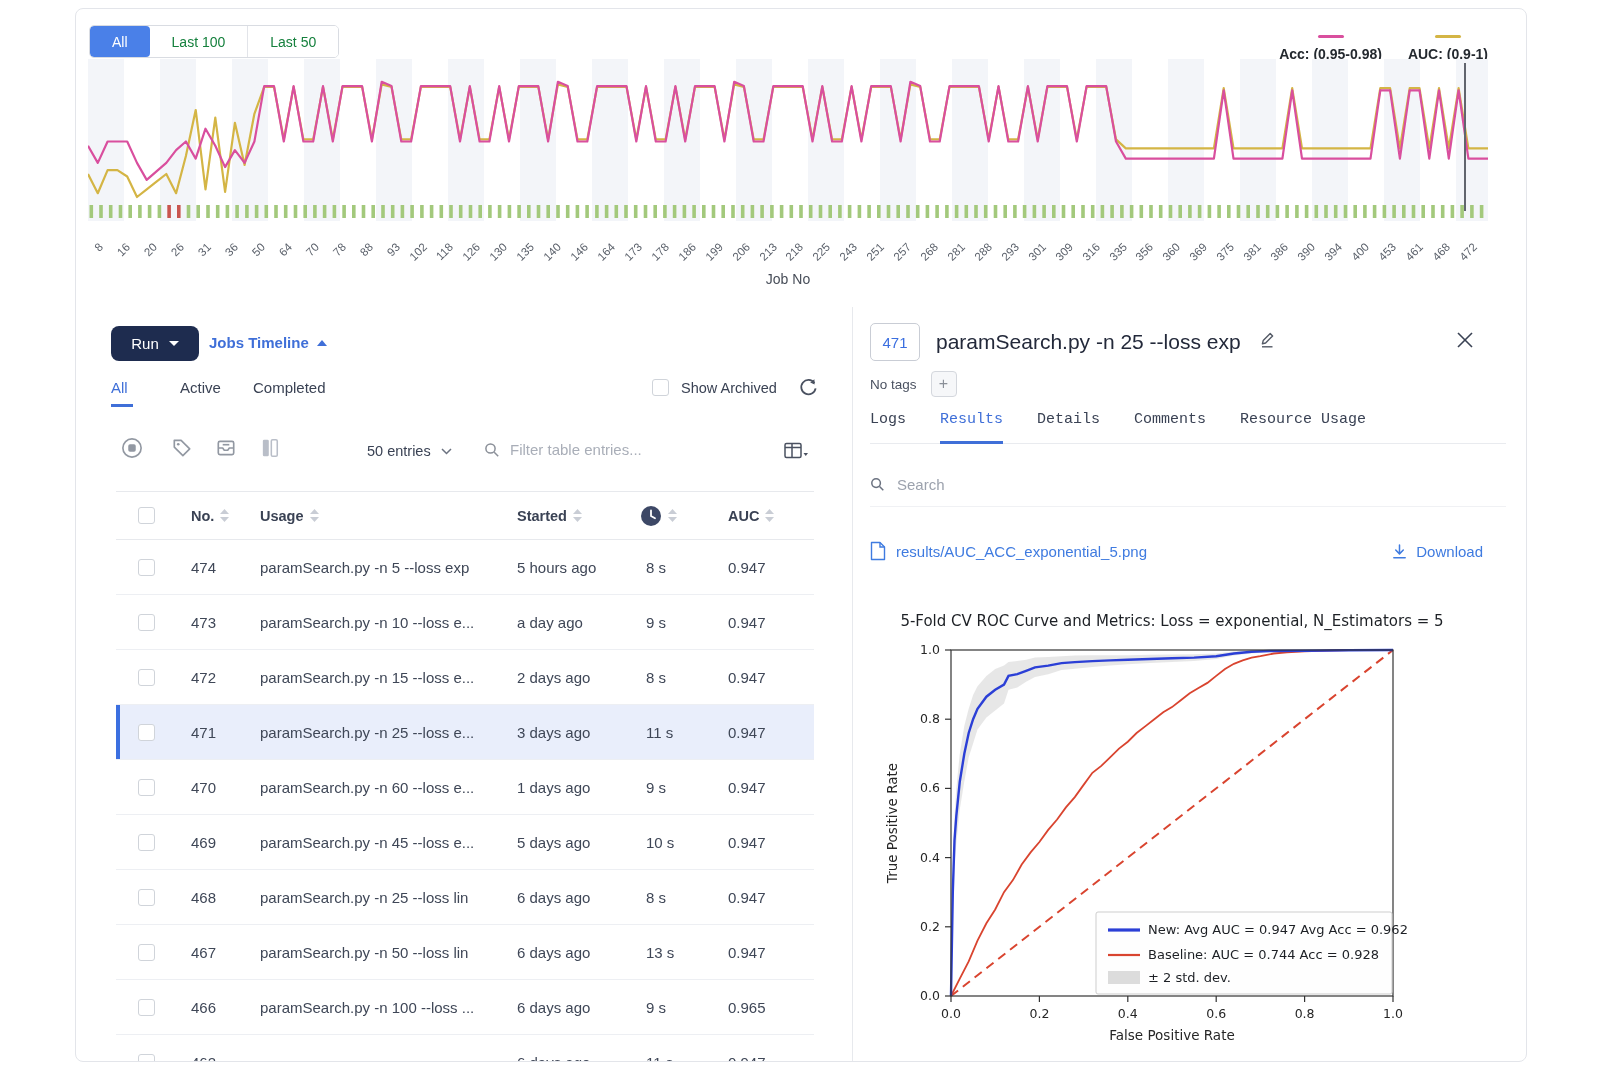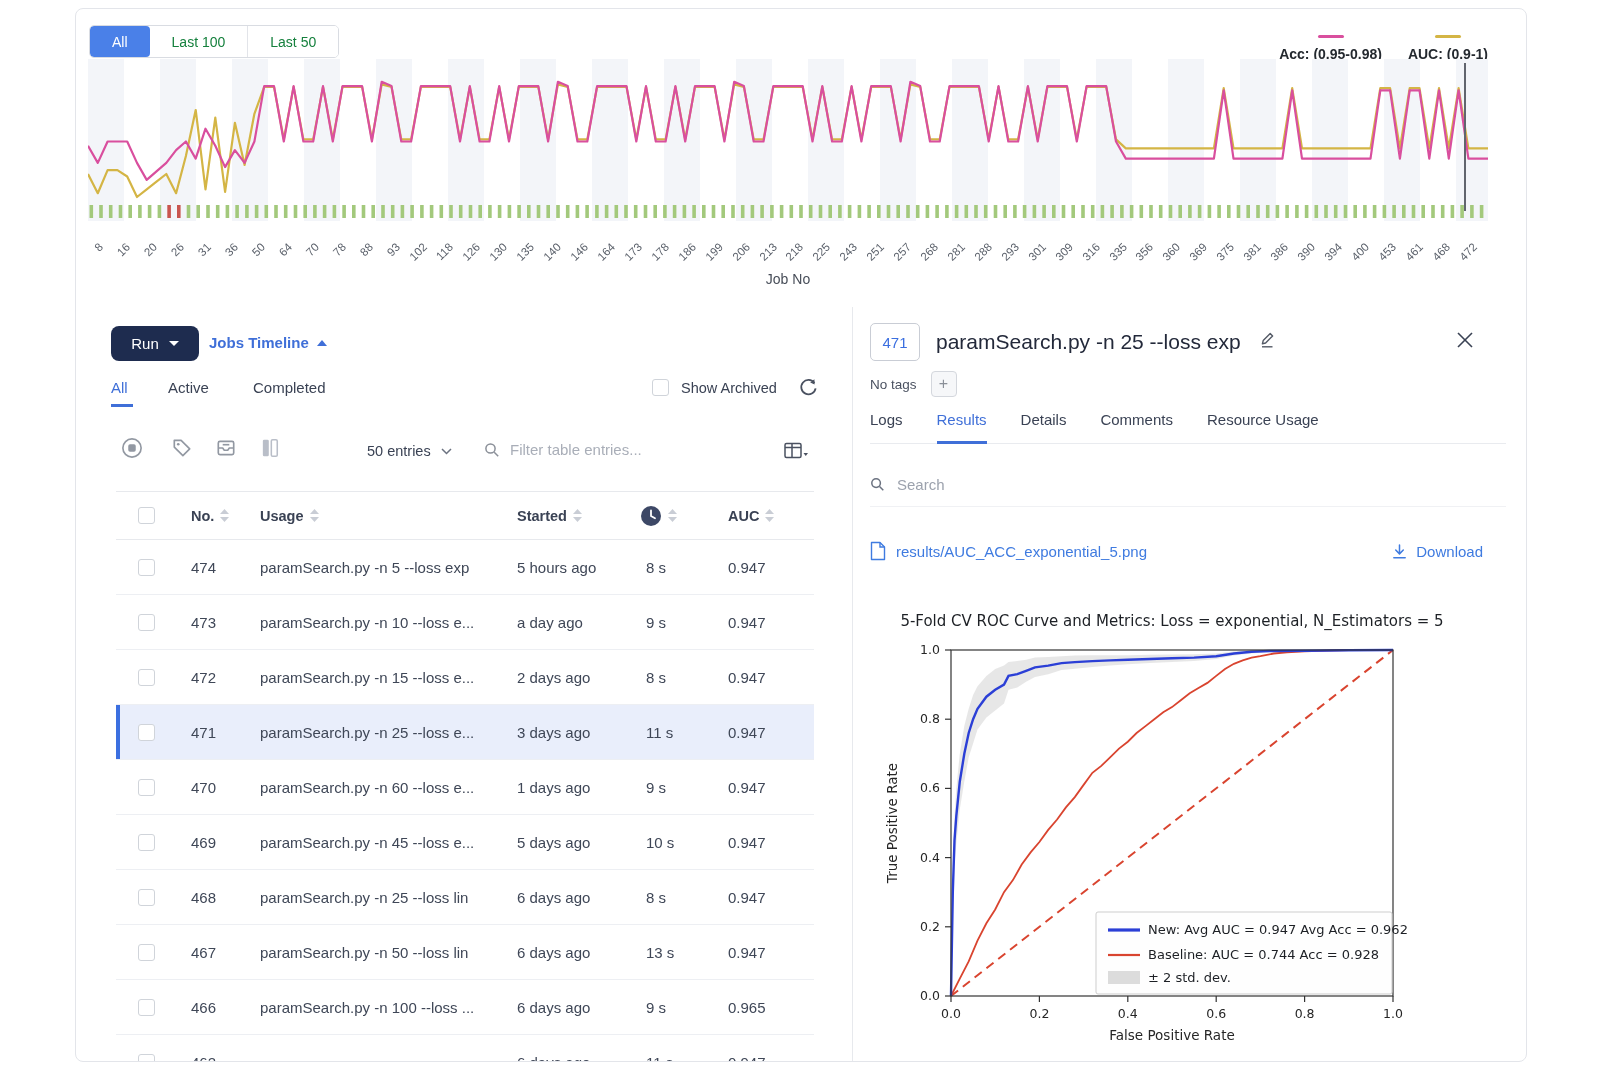--- a/index.html
+++ b/index.html
@@ -72,21 +72,21 @@
   .exec-badge{min-width:40px;height:36px;border:1px solid #c9cdd5;border-radius:5px;color:#3b6fe0;
     font-size:15px;display:flex;align-items:center;justify-content:center;padding:0 4px;}
   .rp-title{font-size:21px;color:#23293a;}
   .close-x{position:absolute;left:1380px;top:322px;cursor:pointer;}
   .tags-row{position:absolute;left:794px;top:362px;display:flex;align-items:center;gap:14px;
     font-size:13.5px;color:#4a5160;}
   .plus-btn{width:24px;height:24px;border:1px solid #d4d7dd;border-radius:4px;background:#f6f7f9;
     color:#8a8f98;font-size:16px;display:flex;align-items:center;justify-content:center;cursor:pointer;}
   .rtabs{position:absolute;left:794px;top:402px;width:636px;display:flex;gap:34px;
     border-bottom:1px solid #e9ebef;font-size:15px;color:#3a4254;}
-  .rtab{padding-bottom:13px;cursor:pointer;}
+  .rtab{padding-bottom:13px;cursor:pointer;font-family:Liberation Mono, monospace;}
   .rtab.active{color:#3f6fd8;border-bottom:3px solid #3f6fd8;margin-bottom:-1px;}
   .rsearch{position:absolute;left:794px;top:466px;width:636px;display:flex;align-items:center;gap:10px;
     padding-bottom:12px;border-bottom:1px solid #f0f1f4;}
   .rsearch input{border:none;outline:none;font-family:inherit;font-size:15px;color:#3a4254;width:400px;}
   .rsearch input::placeholder{color:#9ca2ad;}
   .file-row{position:absolute;left:794px;top:532px;width:613px;display:flex;align-items:center;}
   .file-link{display:flex;align-items:center;gap:10px;color:#3f7be0;font-size:15px;cursor:pointer;}
   .dl{margin-left:auto;display:flex;align-items:center;gap:8px;color:#3f7be0;font-size:15px;cursor:pointer;}
   .roc-wrap{position:absolute;left:805px;top:587px;}
   text{font-family:"DejaVu Sans","Liberation Sans",sans-serif;}
@@ -324,21 +324,21 @@
   <button class="run-btn">
     <span>Run</span>
     <span class="caret-down"></span>
   </button>
   <div class="jobs-timeline">
     <span>Jobs Timeline</span>
     <span class="tri-up"></span>
   </div>
 
   <span class="ltab active" style="left:35px">All</span>
-  <span class="ltab" style="left:92px">Active</span>
+  <span class="ltab" style="left:104px">Active</span>
   <span class="ltab" style="left:177px">Completed</span>
   <span class="ltab-underline"></span>
 
   <div class="show-archived">
     <span class="cb"></span>
     <span>Show Archived</span>
   </div>
   <span class="refresh">
     <svg width="20" height="20" viewBox="0 0 20 20">
           <path d="M16.4 6 A7.2 7.2 0 1 0 17.6 11.4" fill="none" stroke="#4a5160" stroke-width="1.8"></path>

